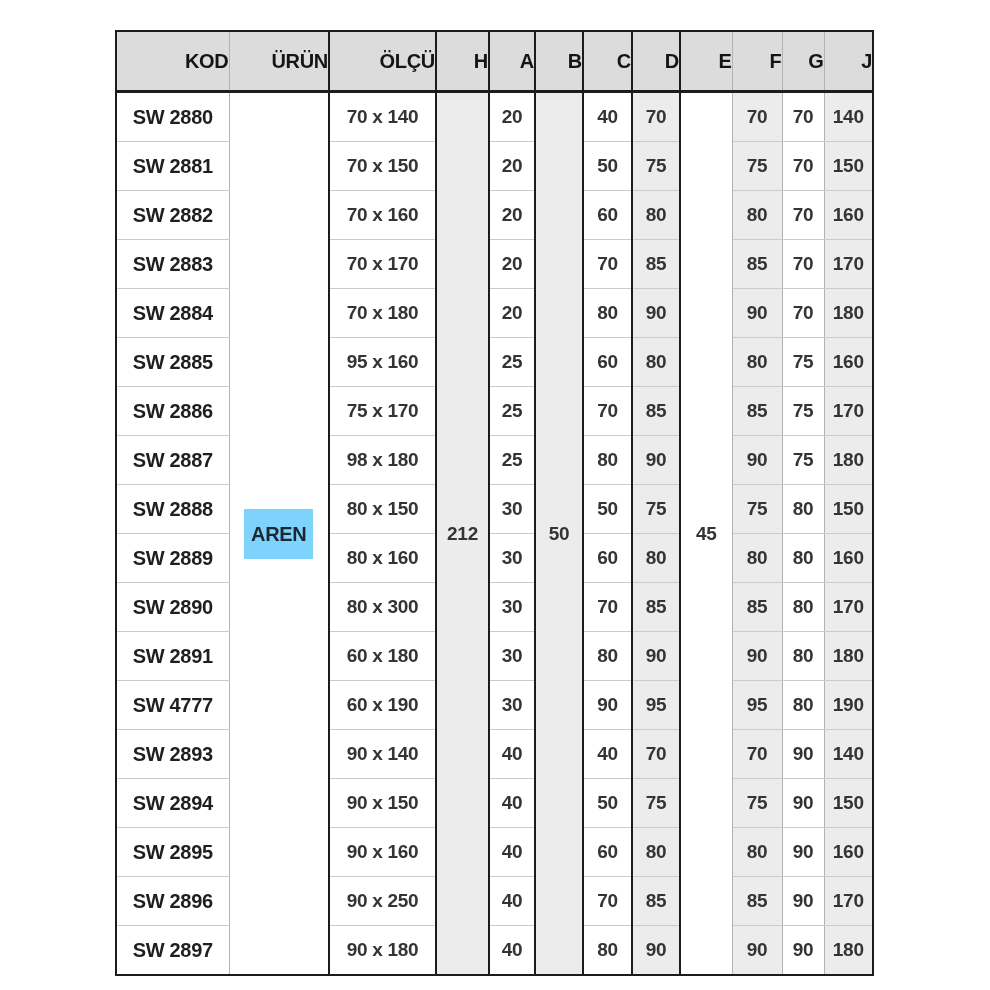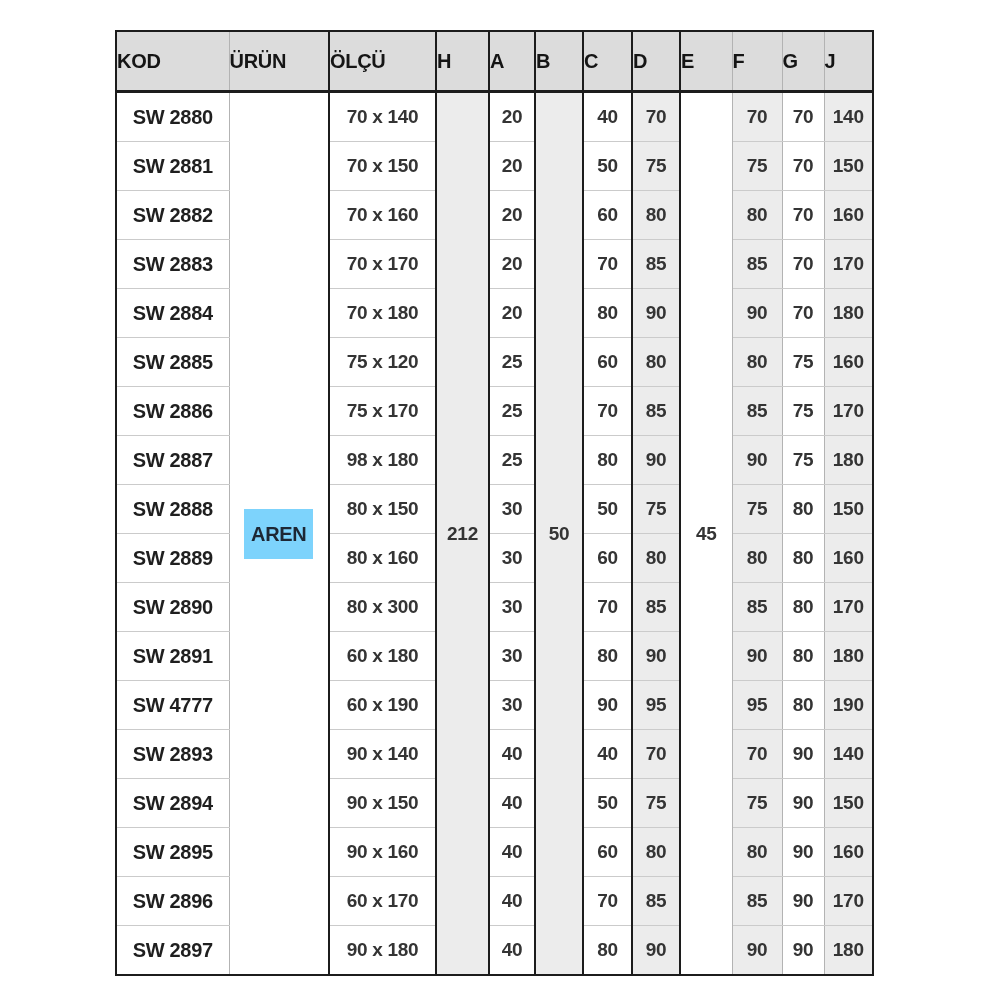--- a/index.html
+++ b/index.html
@@ -16,21 +16,21 @@
     width:757px;
     border:2px solid #1c1c1c;
     background:#ffffff;
   }
   th{
     height:58px;
     background:#dcdcdc;
     border-bottom:3px solid #1c1c1c;
     font-size:20px;font-weight:700;color:#151515;
     letter-spacing:-0.3px;
-    text-align:left;vertical-align:middle;
+    text-align:right;vertical-align:middle;
     padding:0;
   }
   td{
     height:48px;
     font-size:19px;font-weight:600;color:#343434;
     letter-spacing:-0.3px;
     text-align:center;vertical-align:middle;
     padding:0;
     border-bottom:1px solid #cbcbcb;
   }
@@ -137,21 +137,21 @@
           <td class="col-olcu sep-thick">70 x 180</td>
           <td class="col-a sep-thick">20</td>
           <td class="col-c sep-thick">80</td>
           <td class="col-d sep-thick shade">90</td>
           <td class="col-f sep-thin shade">90</td>
           <td class="col-g sep-thin">70</td>
           <td class="col-j sep-none shade">180</td>
         </tr>
         <tr>
           <td class="col-kod sep-thin">SW 2885</td>
-          <td class="col-olcu sep-thick">75 x 120</td>
+          <td class="col-olcu sep-thick">95 x 160</td>
           <td class="col-a sep-thick">25</td>
           <td class="col-c sep-thick">60</td>
           <td class="col-d sep-thick shade">80</td>
           <td class="col-f sep-thin shade">80</td>
           <td class="col-g sep-thin">75</td>
           <td class="col-j sep-none shade">160</td>
         </tr>
         <tr>
           <td class="col-kod sep-thin">SW 2886</td>
           <td class="col-olcu sep-thick">75 x 170</td>
@@ -247,21 +247,21 @@
           <td class="col-olcu sep-thick">90 x 160</td>
           <td class="col-a sep-thick">40</td>
           <td class="col-c sep-thick">60</td>
           <td class="col-d sep-thick shade">80</td>
           <td class="col-f sep-thin shade">80</td>
           <td class="col-g sep-thin">90</td>
           <td class="col-j sep-none shade">160</td>
         </tr>
         <tr>
           <td class="col-kod sep-thin">SW 2896</td>
-          <td class="col-olcu sep-thick">60 x 170</td>
+          <td class="col-olcu sep-thick">90 x 250</td>
           <td class="col-a sep-thick">40</td>
           <td class="col-c sep-thick">70</td>
           <td class="col-d sep-thick shade">85</td>
           <td class="col-f sep-thin shade">85</td>
           <td class="col-g sep-thin">90</td>
           <td class="col-j sep-none shade">170</td>
         </tr>
         <tr>
           <td class="col-kod sep-thin">SW 2897</td>
           <td class="col-olcu sep-thick">90 x 180</td>

